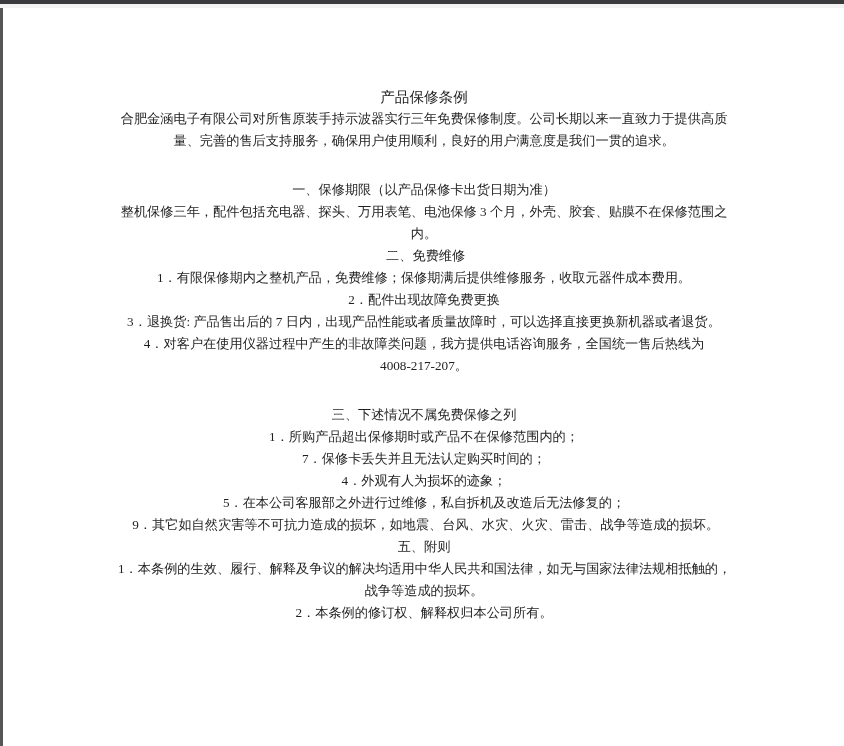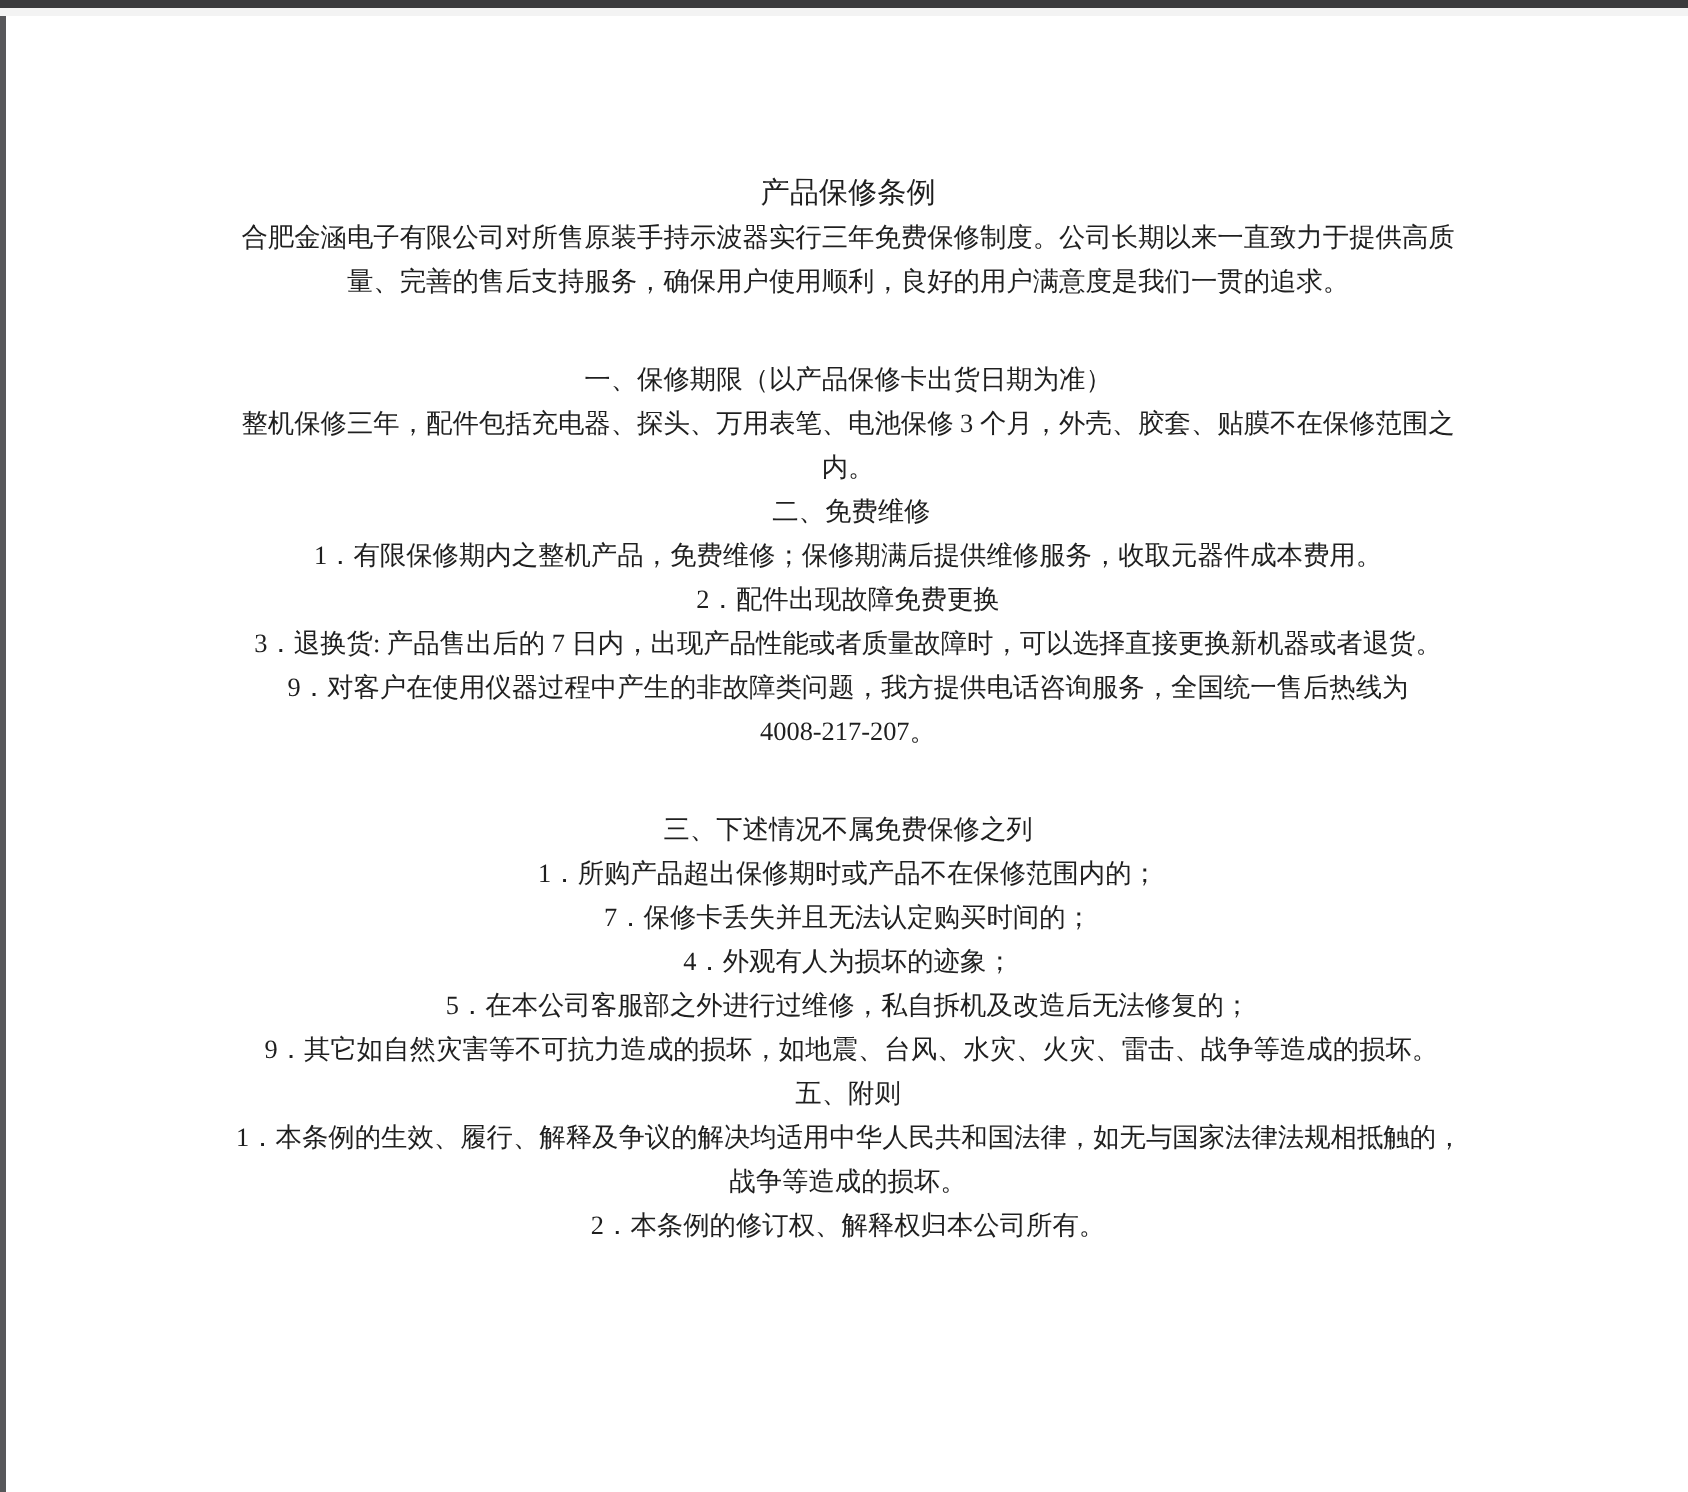--- a/index.html
+++ b/index.html
@@ -61,21 +61,21 @@
   <div class="line">合肥金涵电子有限公司对所售原装手持示波器实行三年免费保修制度。公司长期以来一直致力于提供高质</div>
       <div class="line">量、完善的售后支持服务，确保用户使用顺利，良好的用户满意度是我们一贯的追求。</div>
       <div class="blank"></div>
       <div class="line">一、保修期限（以产品保修卡出货日期为准）</div>
       <div class="line">整机保修三年，配件包括充电器、探头、万用表笔、电池保修 3 个月，外壳、胶套、贴膜不在保修范围之</div>
       <div class="line">内。</div>
       <div class="line"> 二、免费维修</div>
       <div class="line">1．有限保修期内之整机产品，免费维修；保修期满后提供维修服务，收取元器件成本费用。</div>
       <div class="line">2．配件出现故障免费更换</div>
       <div class="line">3．退换货: 产品售出后的 7 日内，出现产品性能或者质量故障时，可以选择直接更换新机器或者退货。</div>
-      <div class="line">9．对客户在使用仪器过程中产生的非故障类问题，我方提供电话咨询服务，全国统一售后热线为</div>
+      <div class="line">4．对客户在使用仪器过程中产生的非故障类问题，我方提供电话咨询服务，全国统一售后热线为</div>
       <div class="line">4008-217-207。</div>
       <div class="blank"></div>
       <div class="line">三、下述情况不属免费保修之列</div>
       <div class="line">1．所购产品超出保修期时或产品不在保修范围内的；</div>
       <div class="line">7．保修卡丢失并且无法认定购买时间的；</div>
       <div class="line">4．外观有人为损坏的迹象；</div>
       <div class="line">5．在本公司客服部之外进行过维修，私自拆机及改造后无法修复的；</div>
       <div class="line"> 9．其它如自然灾害等不可抗力造成的损坏，如地震、台风、水灾、火灾、雷击、战争等造成的损坏。</div>
       <div class="line">五、附则</div>
       <div class="line">1．本条例的生效、履行、解释及争议的解决均适用中华人民共和国法律，如无与国家法律法规相抵触的，</div>

